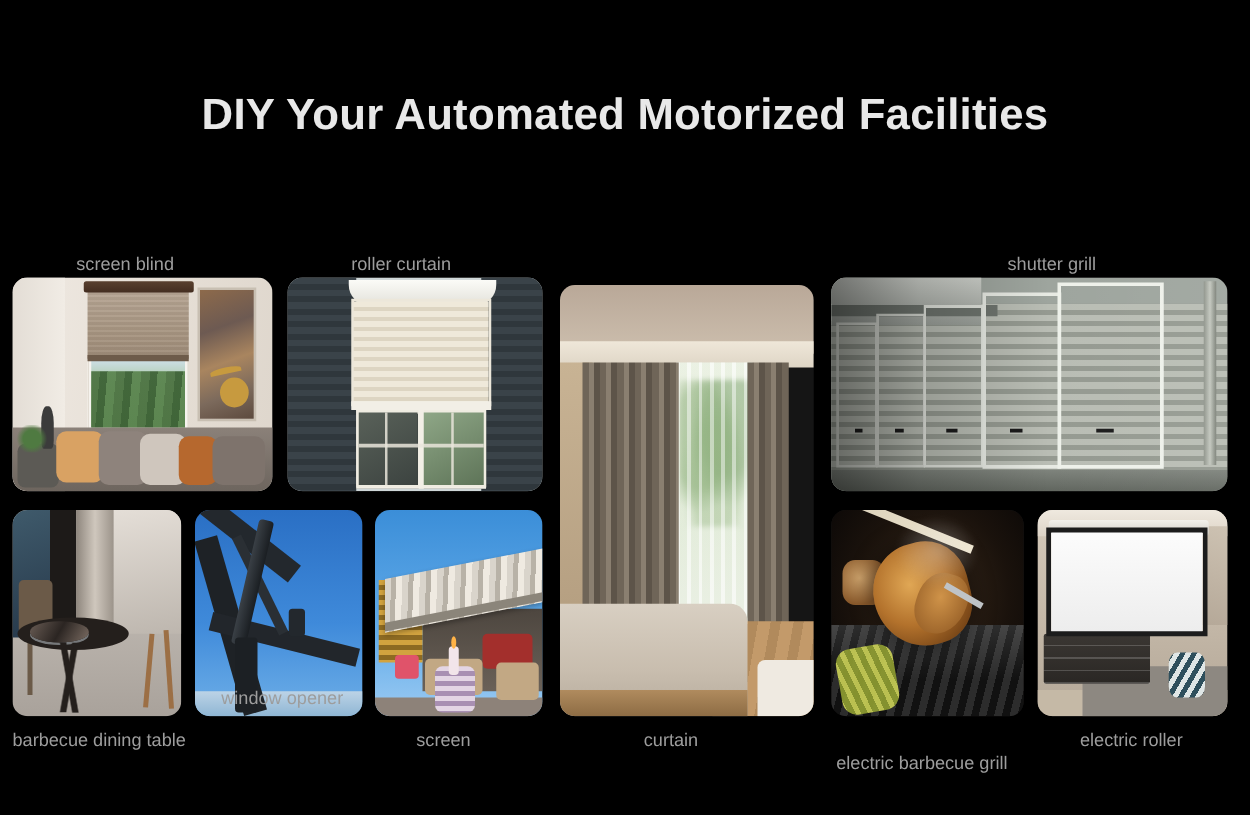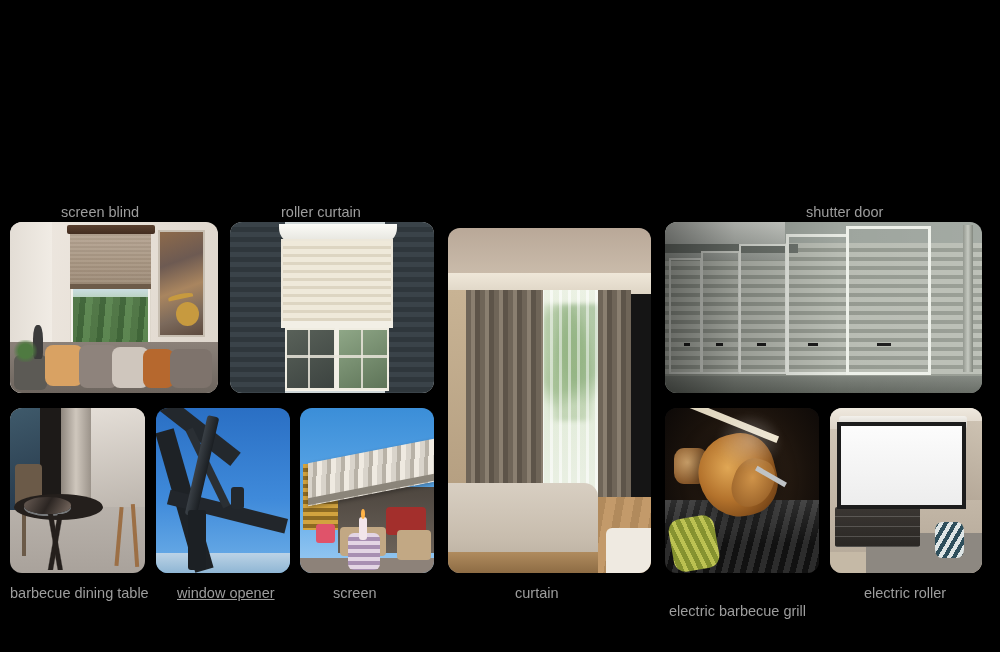--- a/index.html
+++ b/index.html
@@ -199,24 +199,25 @@
   .es-rug{left:24%;bottom:0;width:76%;height:24%;background:#8d8881;border-radius:10px 0 0 0;}
   .es-pouf{right:12%;bottom:9%;width:19%;height:22%;
     background:repeating-linear-gradient(120deg,#2e4f5c 0 4px,#dfe6e6 4px 8px);border-radius:24%;}
   .es-floor{left:0;bottom:0;width:100%;height:13%;background:#c5b9a6;}
 </style>
 </head>
 <body>
 
 <div class="stage">
 
+  <div class="page-title">DIY Your Automated Motorized Facilities</div>
 
   <div class="caption" style="left:61px;top:204px;">screen blind</div>
   <div class="caption" style="left:281px;top:204px;">roller curtain</div>
-  <div class="caption" style="left:806px;top:204px;">shutter door</div>
+  <div class="caption" style="left:806px;top:204px;">shutter grill</div>
 
   <div class="tile" style="left:10px;top:222px;width:208px;height:171px;">
     <div class="ph">
       <div class="rb-wall"></div>
         <div class="rb-leftwall"></div>
       <div class="rb-winframe"></div>
         <div class="rb-glass"></div>
         <div class="rb-trees"></div>
       <div class="rb-blind"></div>
         <div class="rb-blindtex"></div>
@@ -367,19 +368,19 @@
         <div class="es-rug"></div>
       <div class="es-console"></div>
         <div class="es-conlines"></div>
       <div class="es-pouf"></div>
       <div class="es-case"></div>
         <div class="es-screen"></div>
     </div>
   </div>
 
   <div class="caption" style="left:10px;top:585px;">barbecue dining table</div>
-  <div class="caption" style="left:177px;top:585px;text-decoration:underline;">window opener</div>
+  <div class="caption" style="left:177px;top:551px;">window opener</div>
   <div class="caption" style="left:333px;top:585px;">screen</div>
   <div class="caption" style="left:515px;top:585px;">curtain</div>
   <div class="caption" style="left:669px;top:585px;margin-top:18px;">electric barbecue grill</div>
   <div class="caption" style="left:864px;top:585px;">electric roller</div>
 
 </div>
 
 </body></html>

